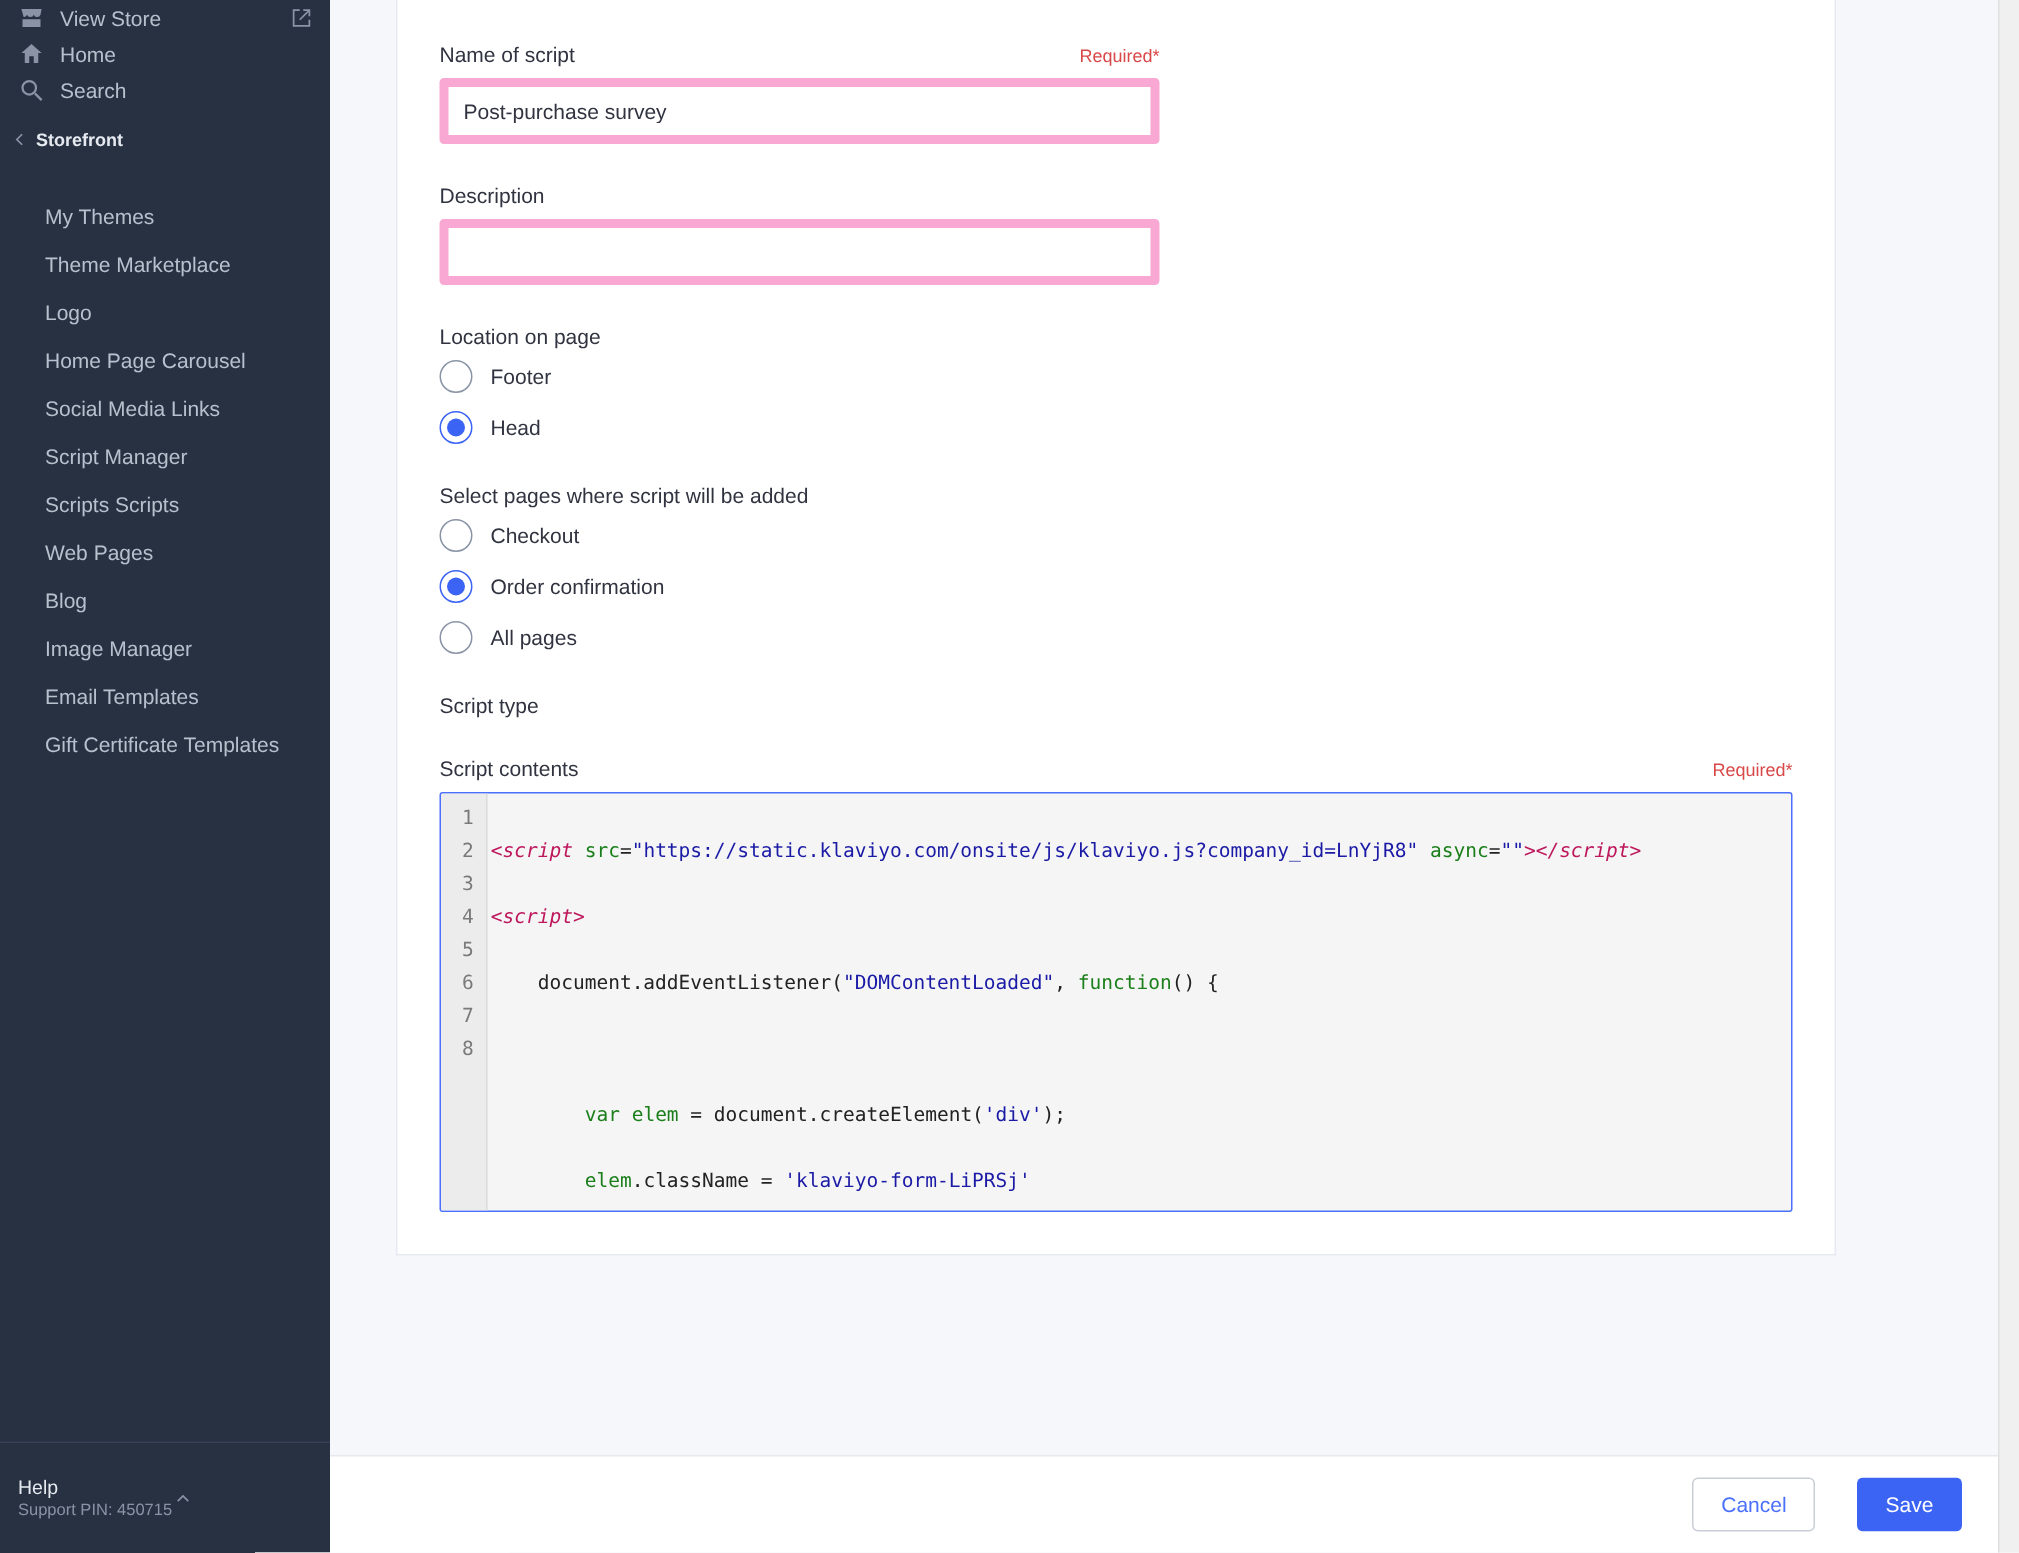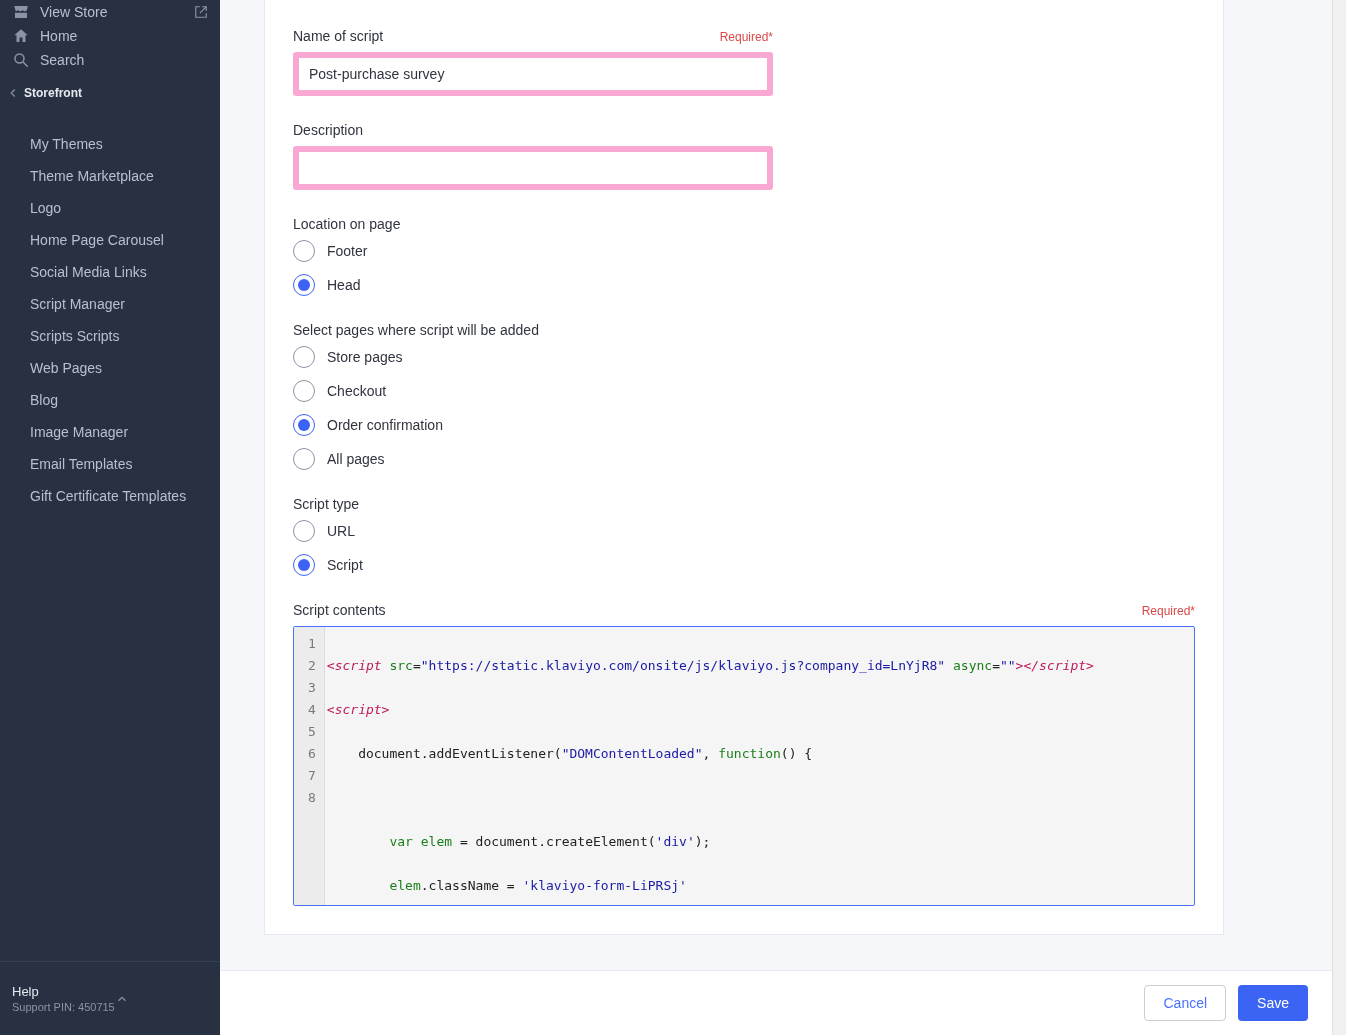--- a/index.html
+++ b/index.html
@@ -167,21 +167,21 @@
   .tok-fn    { color: #1a7f1a; }
   .tok-plain { color: #222; }
 
   
   .footer-bar {
     border-top: 1px solid #e6e9ef;
     background: #fff;
     padding: 14px 24px;
     display: flex;
     justify-content: flex-end;
-    gap: 12px;
+    gap: 28px;
   }
   .btn {
     height: 36px;
     padding: 0 18px;
     border-radius: 4px;
     font-size: 14px;
     cursor: pointer;
     border: 1px solid transparent;
     display: inline-flex;
     align-items: center;
@@ -311,54 +311,38 @@
           </div>
         </div>
 
         <div class="field">
           <div class="field-header">
             <span class="field-label">Select pages where script will be added</span>
           </div>
           <div class="radio-group">
             <div class="radio-row">
               <span class="radio-outer"></span>
-              <span class="radio-label">Store pages</span>
-            </div>
-            <div class="radio-row">
-              <span class="radio-outer"></span>
               <span class="radio-label">Checkout</span>
             </div>
             <div class="radio-row selected">
               <span class="radio-outer">
                   <span class="radio-inner"></span>
                 </span>
               <span class="radio-label">Order confirmation</span>
             </div>
             <div class="radio-row">
               <span class="radio-outer"></span>
               <span class="radio-label">All pages</span>
             </div>
           </div>
         </div>
 
         <div class="field">
           <div class="field-header">
             <span class="field-label">Script type</span>
-          </div>
-          <div class="radio-group">
-            <div class="radio-row">
-              <span class="radio-outer"></span>
-              <span class="radio-label">URL</span>
-            </div>
-            <div class="radio-row selected">
-              <span class="radio-outer">
-                  <span class="radio-inner"></span>
-                </span>
-              <span class="radio-label">Script</span>
-            </div>
           </div>
         </div>
 
         <div class="field code-field">
           <div class="field-header">
             <span class="field-label">Script contents</span>
             <span class="req">Required*</span>
           </div>
           <div class="code-box">
             <div class="code-gutter">

